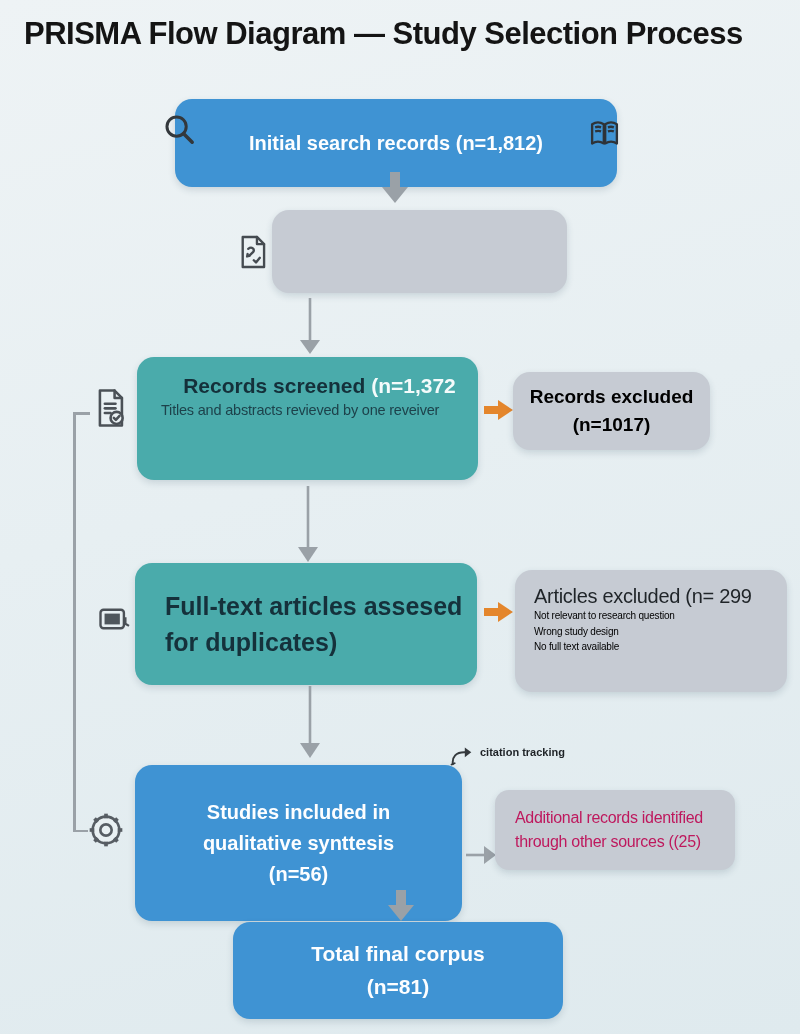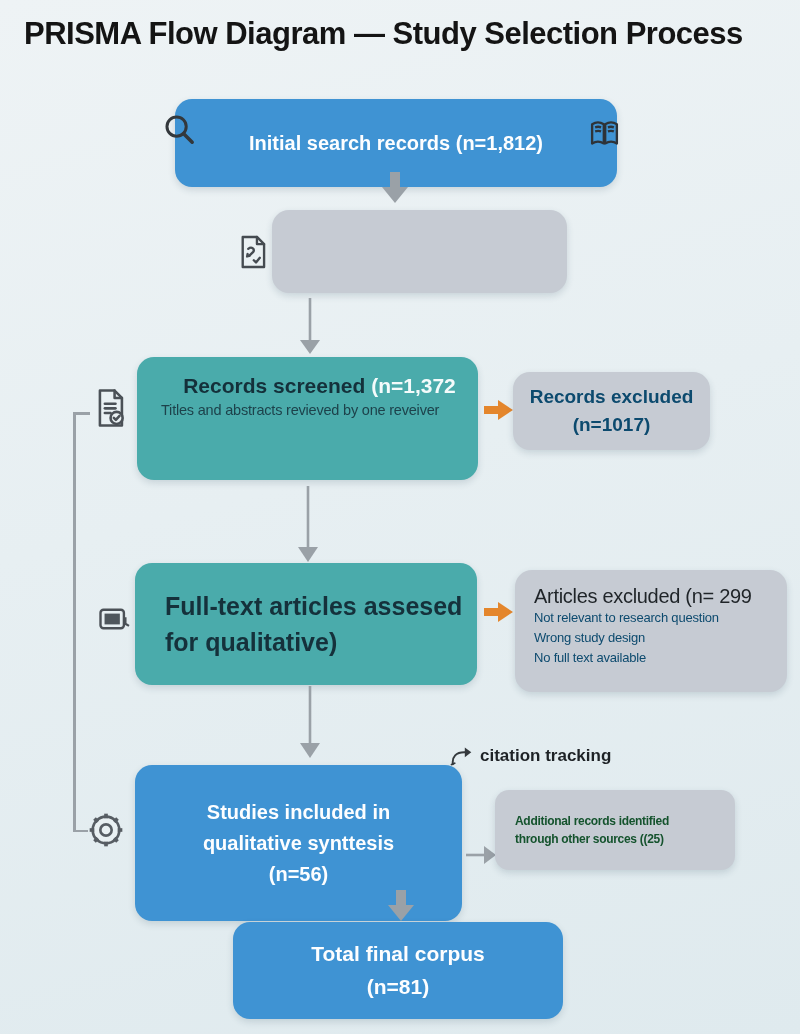--- a/index.html
+++ b/index.html
@@ -14,28 +14,28 @@
   .grayb{background:#c6cbd3;}
   .ctr{display:flex;flex-direction:column;align-items:center;justify-content:center;text-align:center;}
   .nowrap{white-space:nowrap;}
   .rail{background:#9aa1a7;}
   svg{display:block;}
   .lbl-initial{font-size:20px;font-weight:bold;color:#fdfeff;}
   .lbl-removed{font-size:18px;font-weight:bold;color:#1f2428;line-height:1.45;}
   .scr-title{font-size:21px;font-weight:bold;color:#14303a;text-align:center;}
   .scr-title .lt{color:#f4fbfb;}
   .scr-sub{font-size:14.5px;color:#1d424b;margin-top:4px;letter-spacing:-0.2px;}
-  .lbl-exc{font-size:19px;font-weight:bold;color:#0c4a6e;line-height:1.5;}
+  .lbl-exc{font-size:19px;font-weight:bold;color:#000000;line-height:1.5;}
   .lbl-full{font-size:25px;font-weight:bold;color:#15313b;line-height:1.45;}
   .ae-title{font-size:20px;font-weight:normal;color:#1f2428;letter-spacing:-0.3px;}
-  .ae-line{font-size:13px;color:#0c4a6e;line-height:1.55;letter-spacing:-0.2px;}
+  .ae-line{font-size:10px;color:#000000;line-height:1.55;letter-spacing:-0.2px;}
   .lbl-incl{font-size:20px;font-weight:bold;color:#fdfeff;line-height:1.55;}
-  .lbl-add{font-size:12px;font-weight:bold;color:#14532d;line-height:1.5;letter-spacing:-0.3px;}
+  .lbl-add{font-size:16px;font-weight:normal;color:#be185d;line-height:1.5;letter-spacing:-0.3px;}
   .lbl-total{font-size:21px;font-weight:bold;color:#fdfeff;line-height:1.55;}
-  .cit-lbl{font-size:17px;font-weight:bold;color:#1e2226;text-align:right;}
+  .cit-lbl{font-size:11px;font-weight:bold;color:#1e2226;text-align:right;}
 </style>
 </head>
 <body>
 
 <div class="stage">
 
   <div class="abs title">PRISMA Flow Diagram — Study Selection Process</div>
 
   <div class="abs box blue ctr" style="left:175px;top:99px;width:442px;height:88px;">
     <span class="lbl-initial nowrap">Initial search records (n=1,812)</span>
@@ -112,21 +112,21 @@
 
   <span class="abs" style="left:297px;top:486px;">
     <svg width="22" height="76" viewBox="0 0 22 76">
         <line x1="11" y1="0" x2="11" y2="62" stroke="#9aa1a7" stroke-width="2.6"></line>
         <polygon points="1,61 21,61 11,76" fill="#9aa1a7"></polygon>
       </svg>
   </span>
 
   <div class="abs box teal" style="left:135px;top:563px;width:342px;height:122px;padding:25px 0 0 30px;box-sizing:border-box;">
     <div class="lbl-full nowrap">Full-text articles assesed</div>
-    <div class="lbl-full nowrap">for qualitative)</div>
+    <div class="lbl-full nowrap">for duplicates)</div>
   </div>
   <span class="abs" style="left:96px;top:601px;">
     <svg width="36" height="36" viewBox="0 0 24 24" fill="none">
         <rect x="3" y="5.8" width="15.6" height="12.4" rx="2" stroke="#4b5157" stroke-width="1.6"></rect>
         <rect x="5.7" y="8.4" width="10.2" height="7.2" fill="#4e565c"></rect>
         <polyline points="19.6,10.8 19.6,15.2 22,16.6" stroke="#4b5157" stroke-width="1.5" fill="none"></polyline>
       </svg>
   </span>
 
   <span class="abs" style="left:484px;top:599px;">

